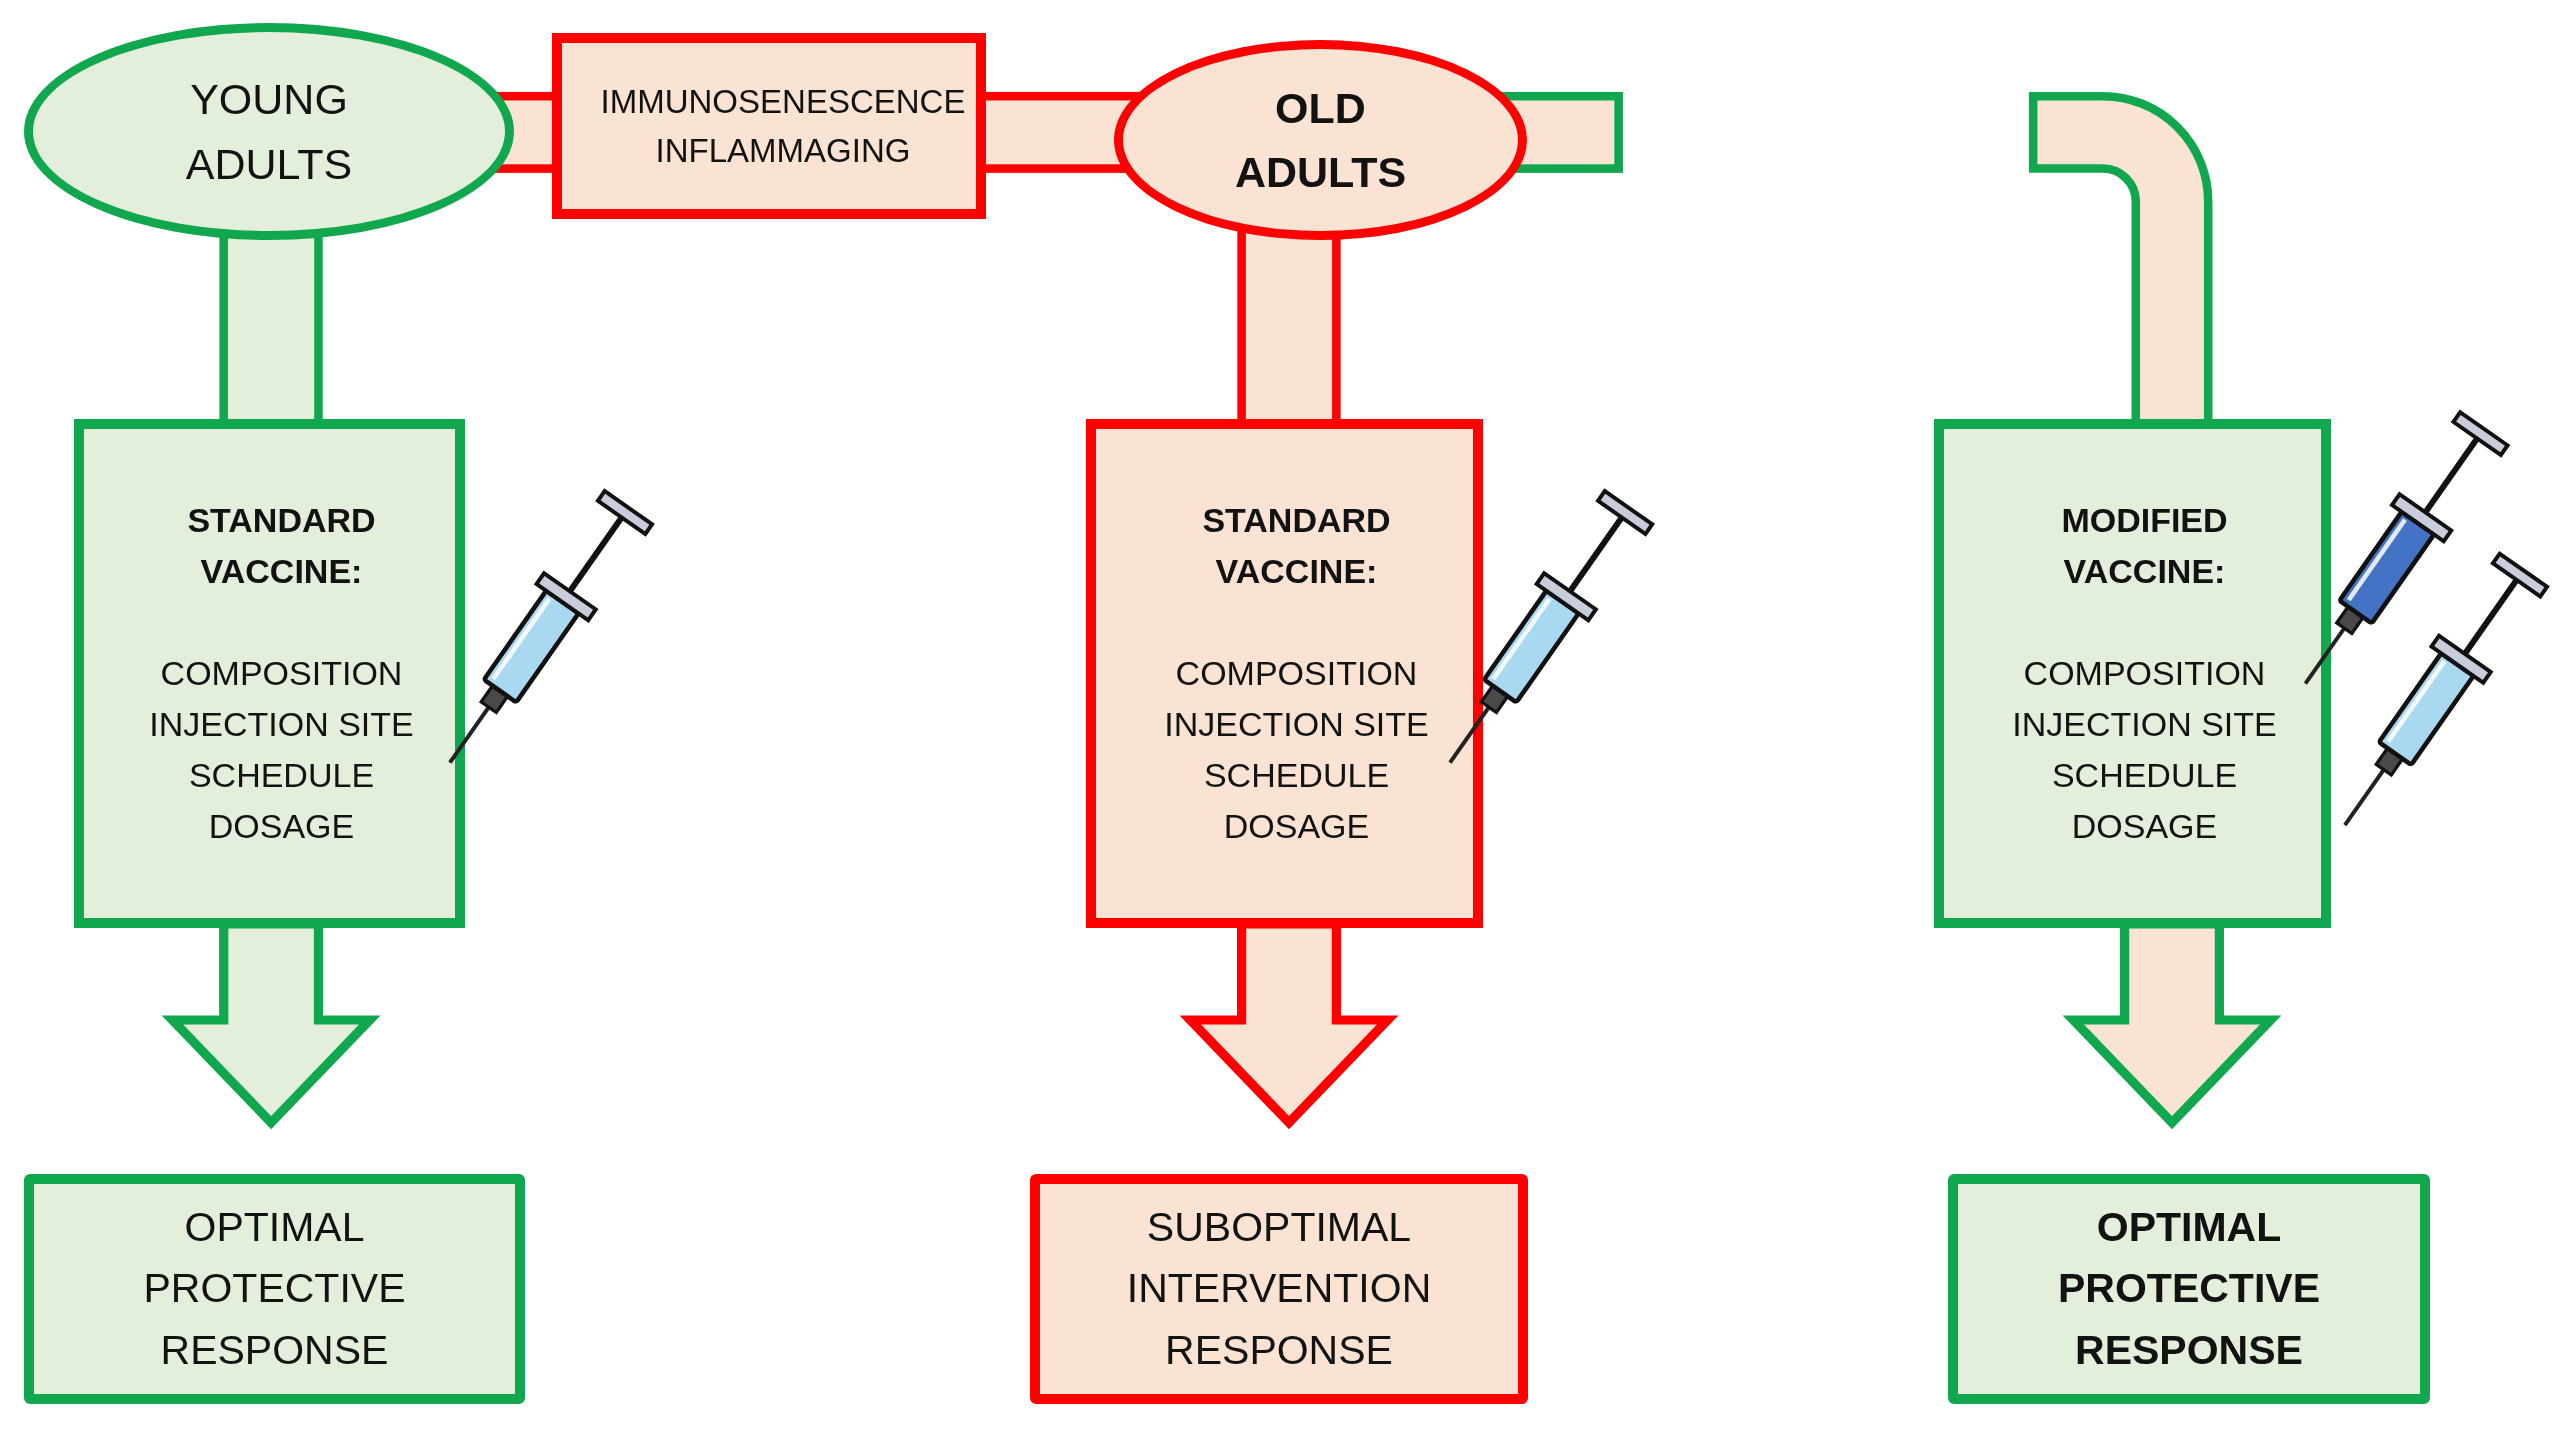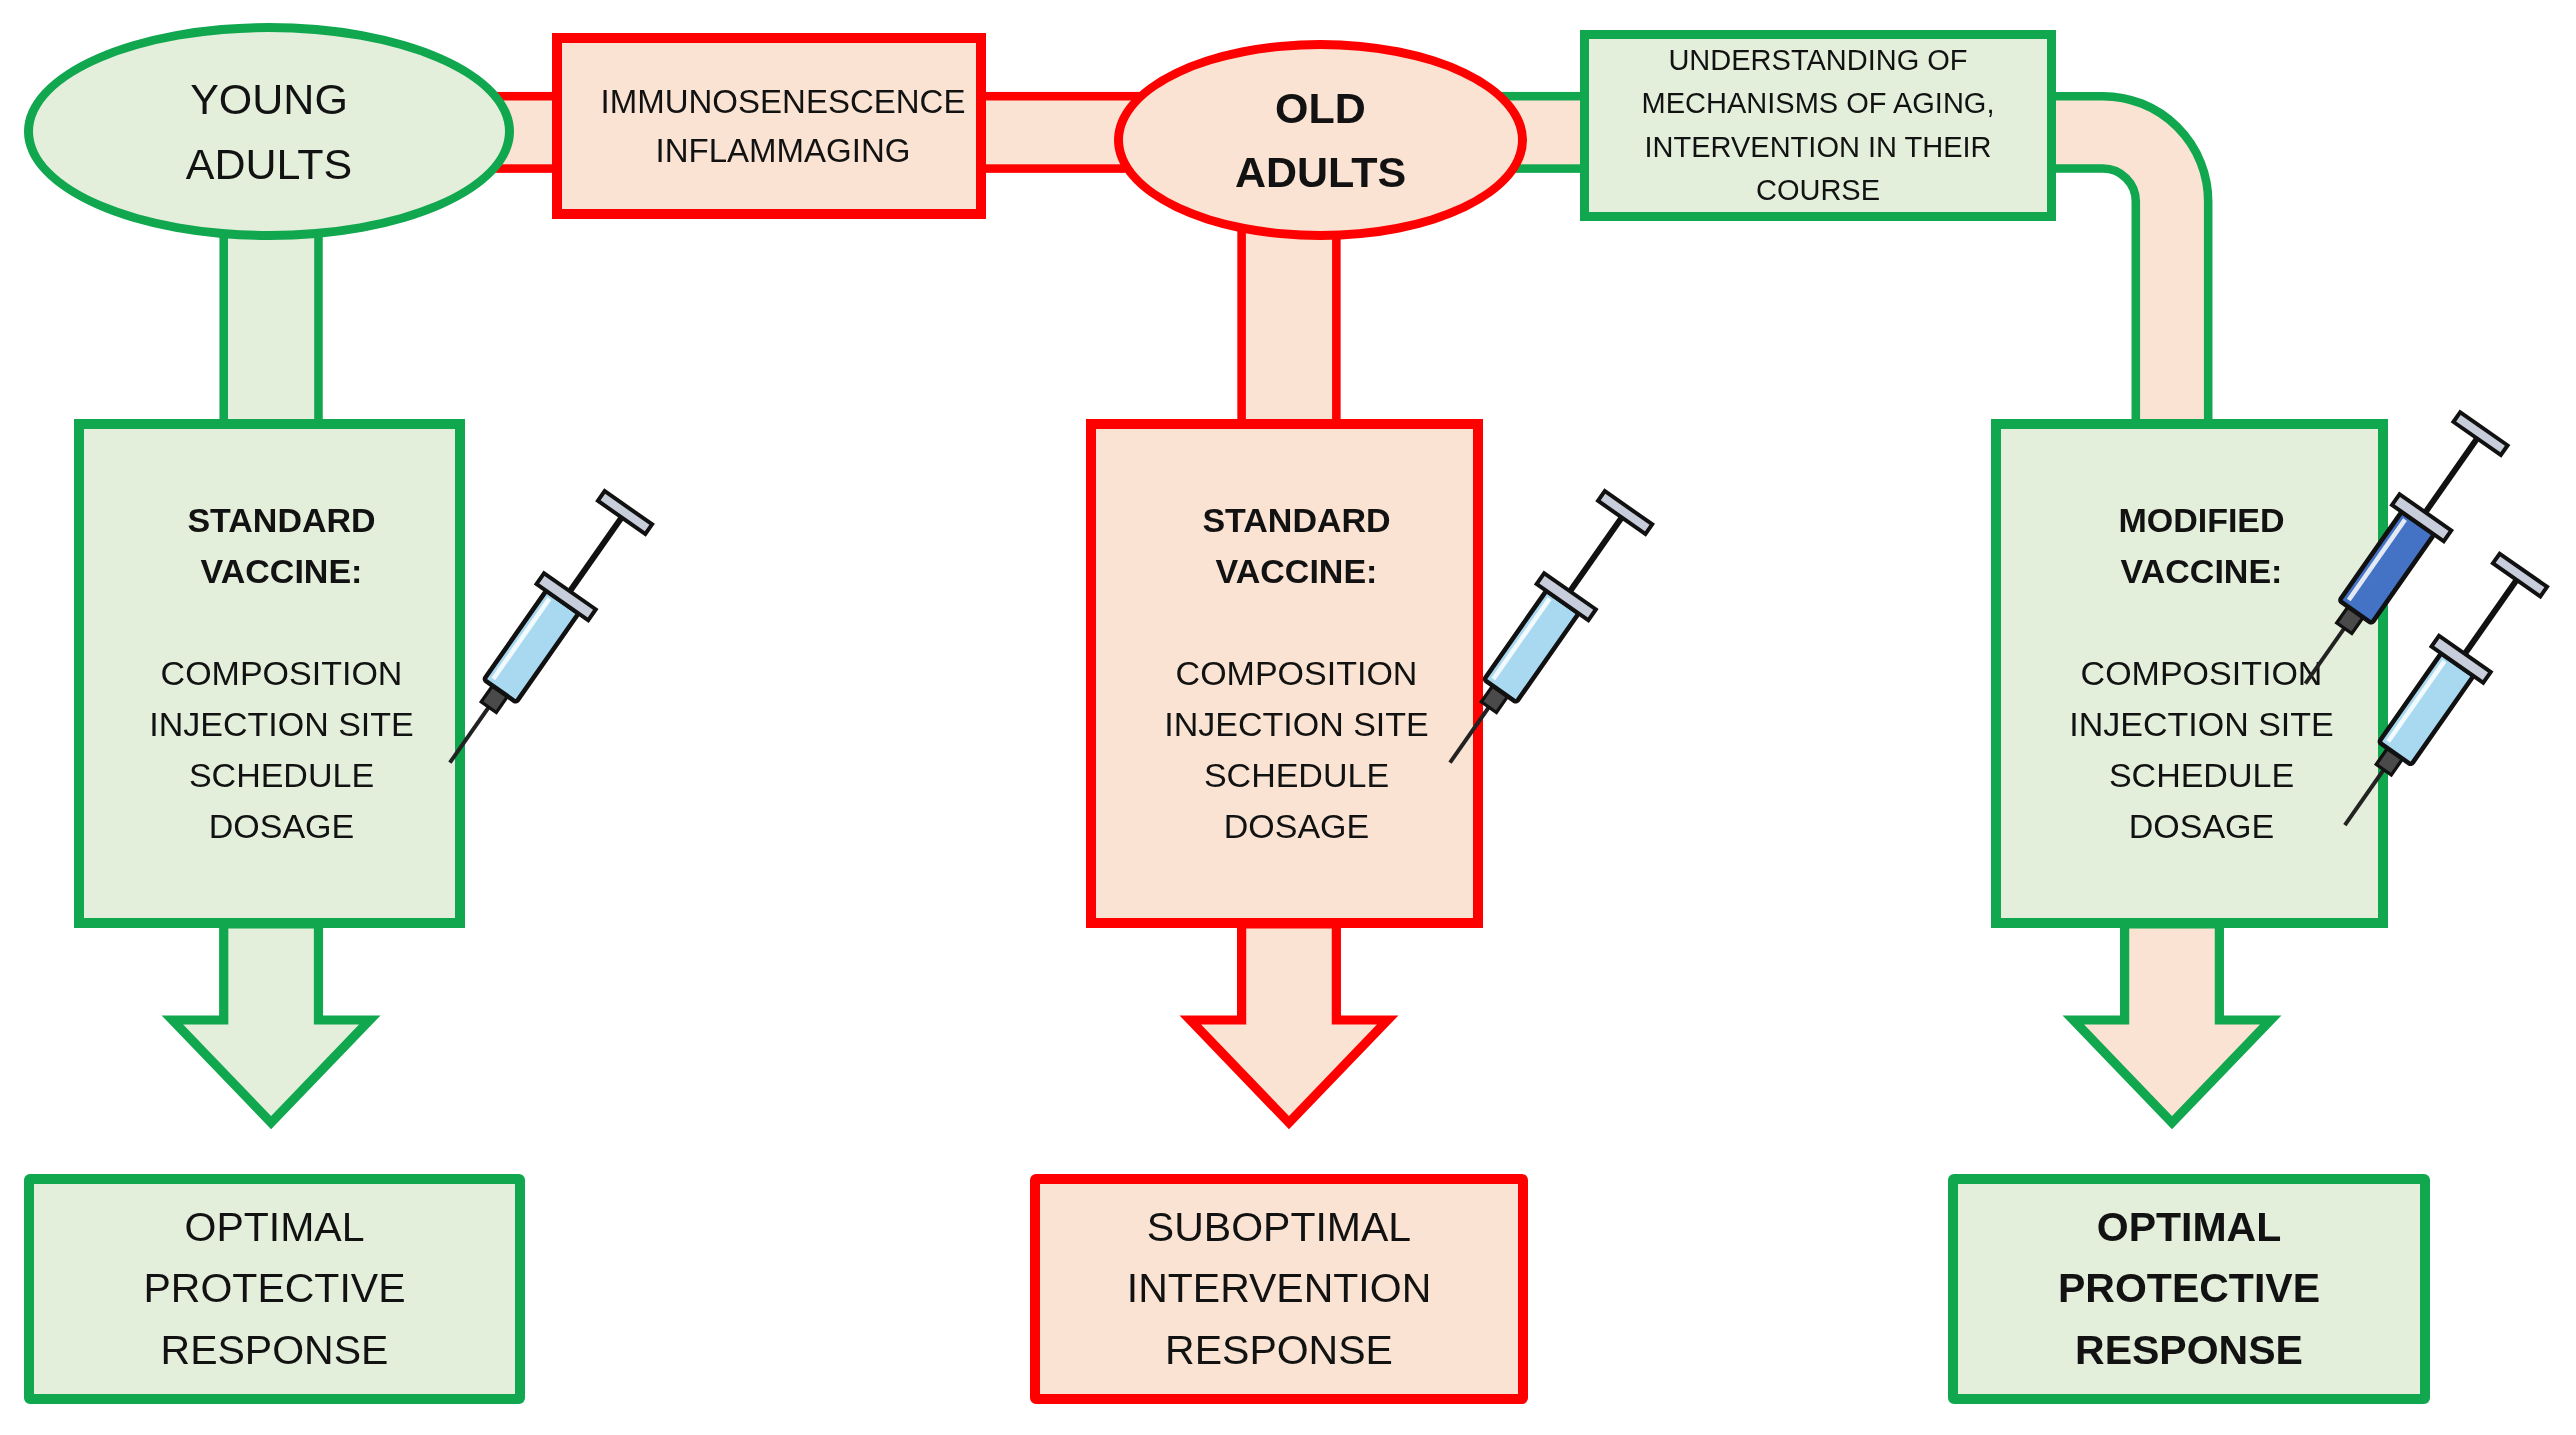--- a/index.html
+++ b/index.html
@@ -34,21 +34,21 @@
   .vdetails{white-space:pre-line;margin-top:51px;}
 
   #young-ellipse{left:24px;top:23px;width:490px;height:217px;font-size:43px;justify-content:center;}
   #immunosenescence-box{left:552px;top:33px;width:434px;height:186px;font-size:33px;padding-left:28px;}
   #old-ellipse{left:1114px;top:40px;width:413px;height:200px;font-size:43px;font-weight:bold;}
   #understanding-box{left:1580px;top:30px;width:476px;height:191px;font-size:29px;border-width:9.2px;}
 
   .vaccine-box{top:419px;height:509px;font-size:34px;padding-left:24px;}
   #standard-vaccine-young-box{left:74px;width:391px;}
   #standard-vaccine-old-box{left:1086px;width:397px;}
-  #modified-vaccine-box{left:1991px;width:397px;}
+  #modified-vaccine-box{left:1934px;width:397px;}
 
   .response-box{top:1174px;height:230px;font-size:41px;}
   #optimal-response-young-box{left:24px;width:501px;}
   #suboptimal-response-box{left:1030px;width:498px;}
   #optimal-response-modified-box{left:1948px;width:482px;font-weight:bold;}
 </style>
 </head>
 <body>
 
 <div id="stage">
@@ -80,26 +80,20 @@
   <div id="immunosenescence-box" class="node red-node">
     <span>IMMUNOSENESCENCE
 INFLAMMAGING</span>
   </div>
 
   <div id="old-ellipse" class="node red-node ellipse">
     <span>OLD
 ADULTS</span>
   </div>
 
-  <div id="understanding-box" class="node green-node">
-    <span>UNDERSTANDING OF
-MECHANISMS OF AGING,
-INTERVENTION IN THEIR
-COURSE</span>
-  </div>
 
   <div id="standard-vaccine-young-box" class="node green-node vaccine-box">
     <div class="vtitle">STANDARD
 VACCINE:</div>
     <div class="vdetails">COMPOSITION
 INJECTION SITE
 SCHEDULE
 DOSAGE</div>
   </div>
 

